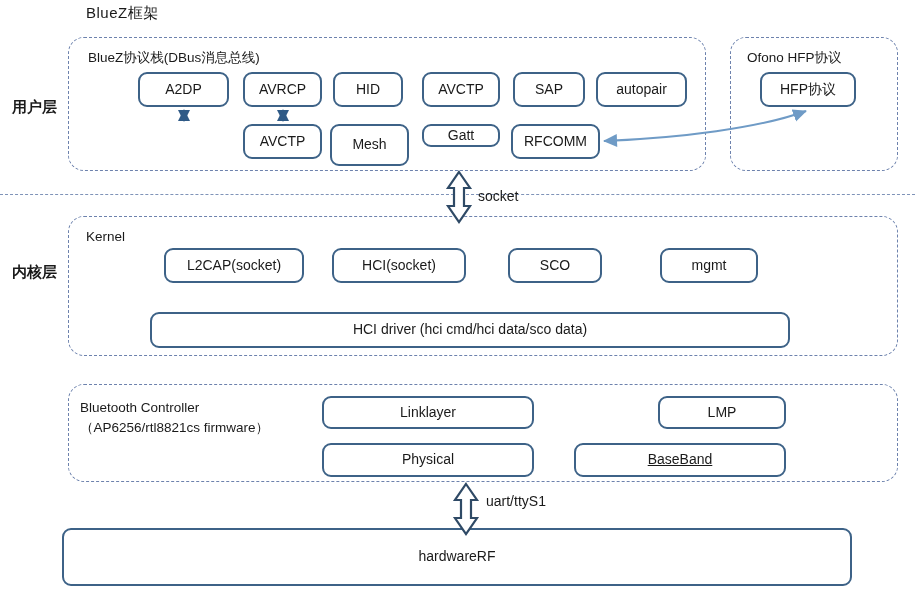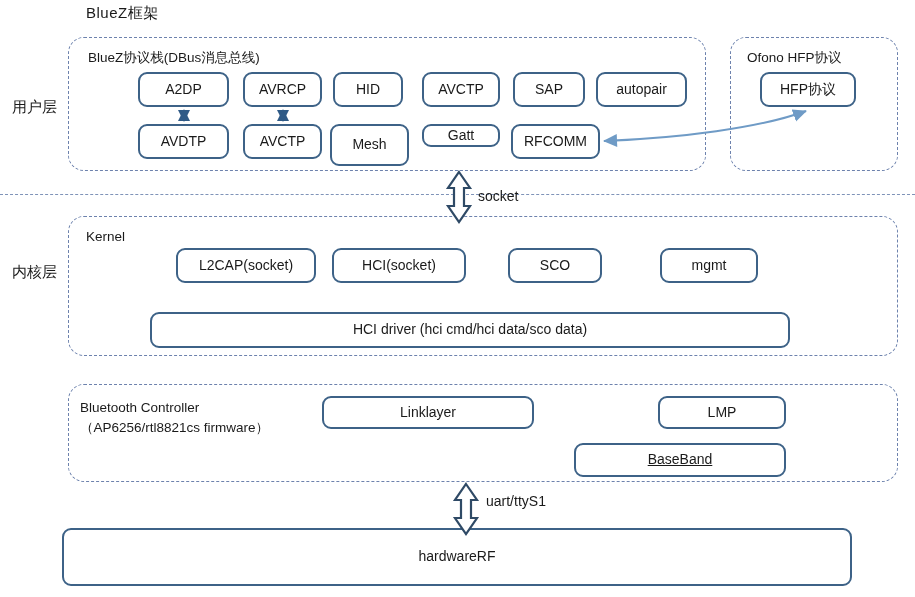--- a/index.html
+++ b/index.html
@@ -9,21 +9,21 @@
     color:#1a1a1a;
   }
   .canvas{position:absolute;inset:0;}
 
   
   .diagram-title{
     position:absolute;left:86px;top:4px;font-size:15px;color:#1a1a1a;
     letter-spacing:.5px;white-space:nowrap;
   }
   .layer-label{
-    position:absolute;font-size:15px;color:#1a1a1a;white-space:nowrap;
+    position:absolute;font-size:15px;color:#1a1a1a;white-space:nowrap;font-weight:bold;
   }
   .layer-label.user{left:12px;top:98px;}
   .layer-label.kernel{left:12px;top:263px;}
 
   
   .group{
     position:absolute;border:1.6px dashed #6d82ad;border-radius:16px;
     background:transparent;box-sizing:border-box;
   }
   .group-title{
@@ -67,50 +67,50 @@
   <div class="group" style="left:68px;top:37px;width:638px;height:134px;"></div>
   <div class="group-title" style="left:88px;top:49px;">BlueZ协议栈(DBus消息总线)</div>
 
   <div class="node" style="left:138px;top:72px;width:91px;height:35px;">A2DP</div>
   <div class="node" style="left:243px;top:72px;width:79px;height:35px;">AVRCP</div>
   <div class="node" style="left:333px;top:72px;width:70px;height:35px;">HID</div>
   <div class="node" style="left:422px;top:72px;width:78px;height:35px;">AVCTP</div>
   <div class="node" style="left:513px;top:72px;width:72px;height:35px;">SAP</div>
   <div class="node" style="left:596px;top:72px;width:91px;height:35px;">autopair</div>
 
-  <div class="node" style="left:138px;top:124px;width:91px;height:35px;">AVDTP</div>
   <div class="node" style="left:243px;top:124px;width:79px;height:35px;">AVCTP</div>
   <div class="node" style="left:330px;top:124px;width:79px;height:42px;">Mesh</div>
   <div class="node" style="left:422px;top:124px;width:78px;height:23px;">Gatt</div>
   <div class="node" style="left:511px;top:124px;width:89px;height:35px;">RFCOMM</div>
 
   <div class="group" style="left:730px;top:37px;width:168px;height:134px;"></div>
   <div class="group-title" style="left:747px;top:49px;">Ofono HFP协议</div>
   <div class="node" style="left:760px;top:72px;width:96px;height:35px;">HFP协议</div>
 
   <div class="divider" style="top:194px;"></div>
 
   <div class="group" style="left:68px;top:216px;width:830px;height:140px;"></div>
   <div class="group-title" style="left:86px;top:229px;">Kernel</div>
 
-  <div class="node" style="left:164px;top:248px;width:140px;height:35px;margin-left:12px;">L2CAP(socket)</div>
+  <div class="node" style="left:164px;top:248px;width:140px;height:35px;">L2CAP(socket)</div>
   <div class="node" style="left:332px;top:248px;width:134px;height:35px;">HCI(socket)</div>
   <div class="node" style="left:508px;top:248px;width:94px;height:35px;">SCO</div>
   <div class="node" style="left:660px;top:248px;width:98px;height:35px;">mgmt</div>
 
   <div class="node" style="left:150px;top:312px;width:640px;height:36px;">HCI driver (hci cmd/hci data/sco data)</div>
 
   <div class="group" style="left:68px;top:384px;width:830px;height:98px;"></div>
   <div class="group-title two-line" style="left:80px;top:398px;">
     <div>Bluetooth Controller</div>
     <div>（AP6256/rtl8821cs firmware）</div>
   </div>
 
   <div class="node" style="left:322px;top:396px;width:212px;height:33px;">Linklayer</div>
   <div class="node" style="left:658px;top:396px;width:128px;height:33px;">LMP</div>
+  <div class="node" style="left:322px;top:443px;width:212px;height:34px;">Physical</div>
   <div class="node" style="left:574px;top:443px;width:212px;height:34px;text-decoration:underline;">BaseBand</div>
 
   <div class="node multiline" style="left:62px;top:528px;width:790px;height:58px;">
     <span>hardware</span>
     <span>RF</span>
   </div>
 
   <svg class="arrows" viewBox="0 0 915 597">
     <defs>
       <marker id="ah-dark" markerWidth="7" markerHeight="7" refX="5.5" refY="3" orient="auto">

